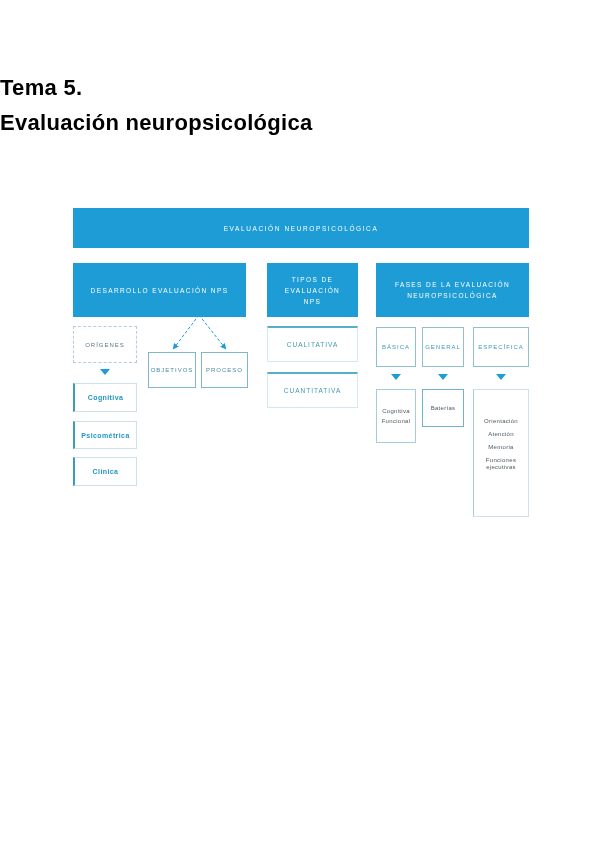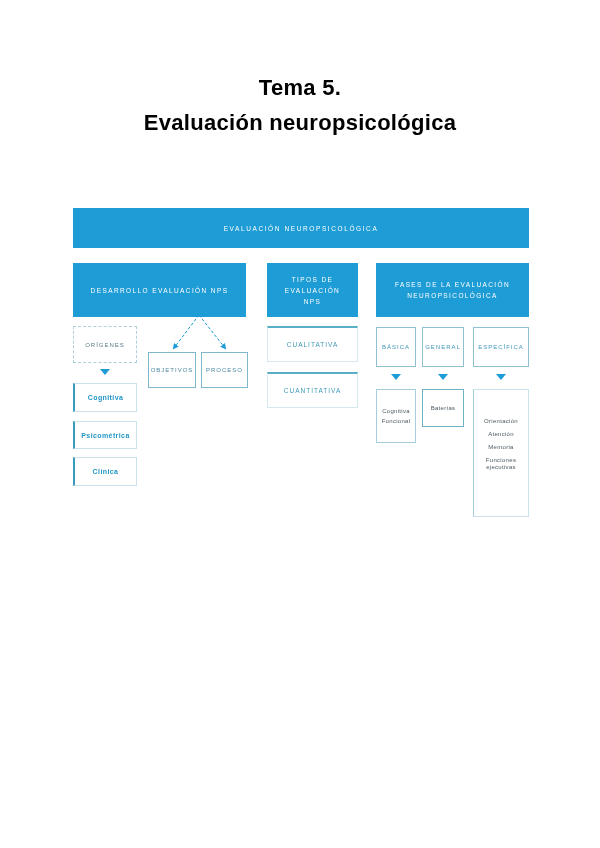--- a/index.html
+++ b/index.html
@@ -1,21 +1,21 @@
 <!DOCTYPE html>
 <html><head>
 <meta charset="utf-8">
 <style>
   html,body{margin:0;padding:0;background:#e9e9e9;}
   .page{
     position:relative;width:600px;height:848px;background:#ffffff;
     font-family:"Liberation Sans", sans-serif;overflow:hidden;margin:0 auto;
   }
   .title-block{
-    position:absolute;top:70px;left:0;width:600px;text-align:center;
+    position:absolute;top:70px;left:0;width:600px;text-align:left;
     color:#000;font-weight:800;font-size:22px;line-height:35px;letter-spacing:.3px;
   }
   .diagram{position:absolute;left:73px;top:208px;width:456px;height:312px;}
   .blue{background:#1E9CD6;color:#fff;}
   .root-bar{
     position:absolute;left:0;top:0;width:456px;height:40px;
     display:flex;align-items:center;justify-content:center;
     font-size:6.5px;letter-spacing:1.6px;font-weight:400;
   }
   .col-header{

